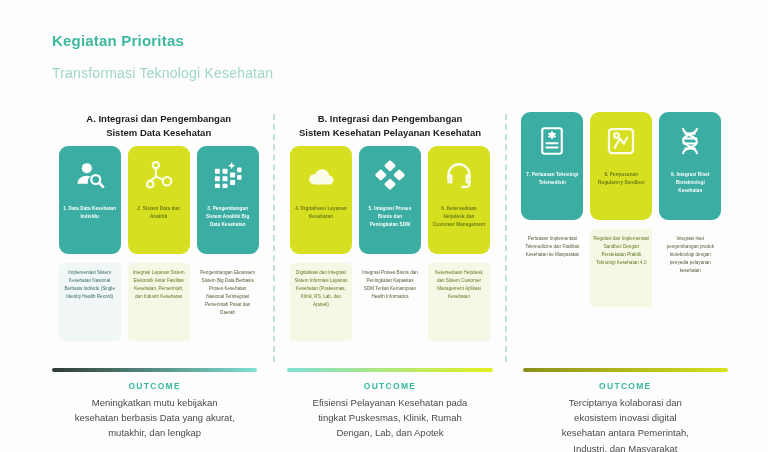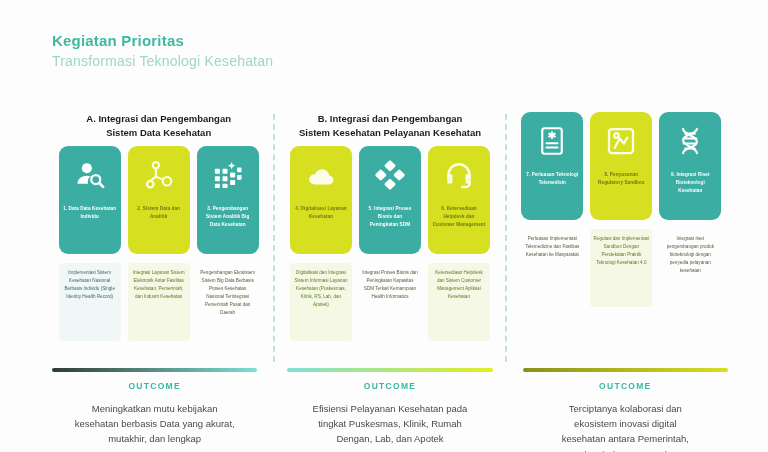--- a/index.html
+++ b/index.html
@@ -16,21 +16,21 @@
   }
 
   
   .header { position: absolute; left: 52px; top: 32px; }
   .header-title {
     font-size: 15px; font-weight: bold;
     color: #3fb8a0; letter-spacing: .2px;
     white-space: nowrap;
   }
   .header-sub {
-    margin-top: 4px;
+    margin-top: 16px;
     font-size: 14px; font-weight: normal;
     color: #9fd6c8; letter-spacing: .2px;
     white-space: nowrap;
   }
 
   
   .columns {
     position: absolute;
     left: 44px; top: 112px;
     width: 692px; height: 330px;
@@ -108,21 +108,21 @@
   .outcome-sep { width: 14px; flex: 0 0 auto; }
   .outcome-bar {
     width: 100%; height: 4px; border-radius: 2px;
   }
   .outcome-label {
     margin-top: 9px;
     font-size: 8.5px; font-weight: bold;
     color: #39b8a2; letter-spacing: 1.3px;
   }
   .outcome-text {
-    margin-top: 10px;
+    margin-top: 4px;
     font-size: 9.5px; line-height: 1.6;
     color: #4a4a4a; text-align: center;
     white-space: pre-line;
   }
 </style>
 </head>
 <body>
 
 <div id="page">
 

